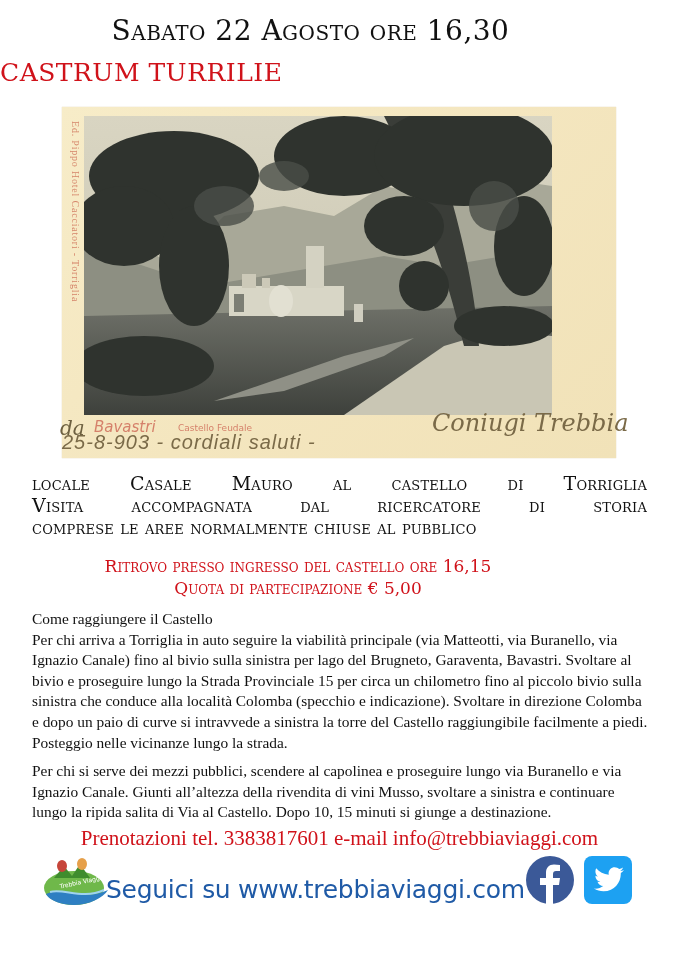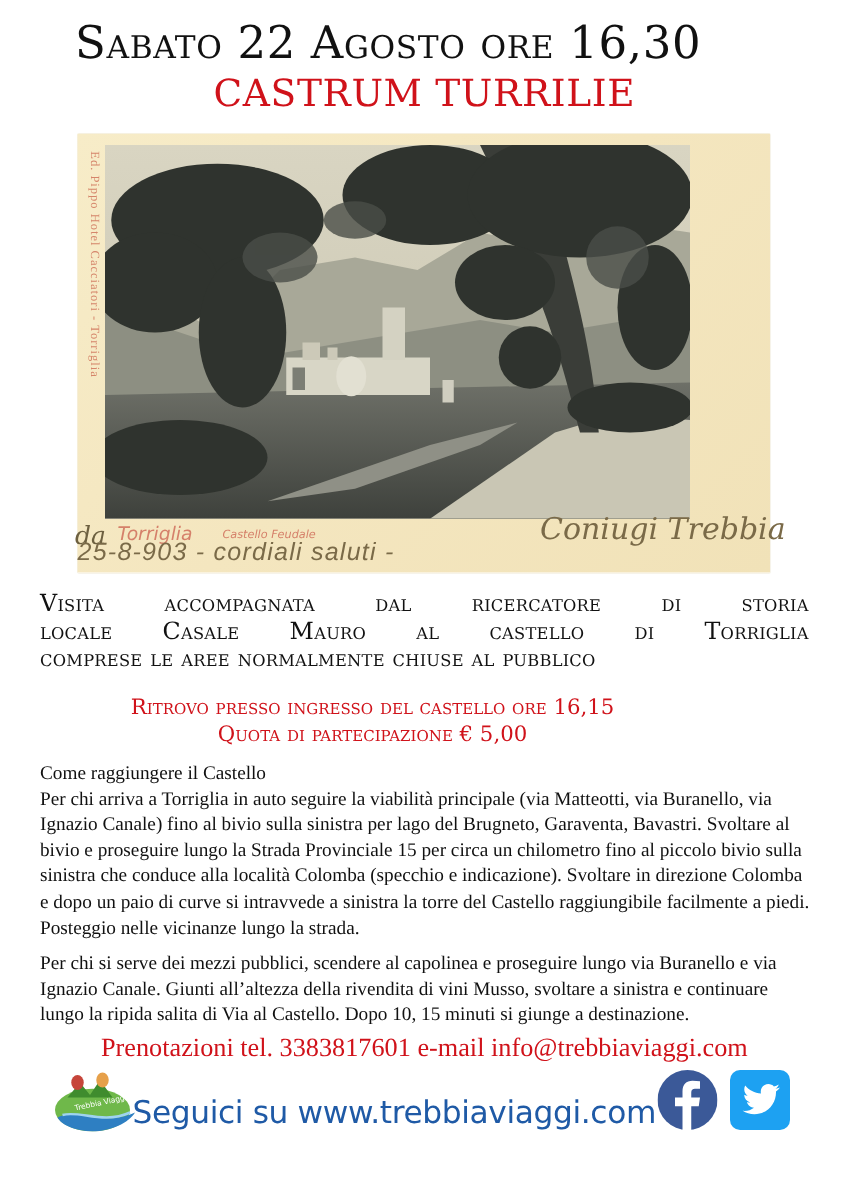--- a/index.html
+++ b/index.html
@@ -3,26 +3,26 @@
 <meta charset="utf-8">
 <style>
   html, body { margin: 0; padding: 0; }
   body {
     width: 679px; height: 960px; background: #ffffff; position: relative; overflow: hidden;
     font-family: "Liberation Serif", serif; color: #111;
   }
   .abs { position: absolute; }
   .h-date {
     left: 0; top: 14px; width: 621px; text-align: center;
-    font-family: "DejaVu Serif", serif; font-size: 36px; letter-spacing: 0.5px;
+    font-family: "DejaVu Serif", serif; font-size: 28px; letter-spacing: 0.5px;
     font-variant: small-caps; color: #111; font-weight: normal;
   }
   .h-title {
-    left: 0; top: 58px; width: 679px; text-align: center;
-    font-family: "DejaVu Serif", serif; font-size: 30px; color: #d0121a; letter-spacing: 0.5px;
+    left: 0; top: 58px; width: 679px; text-align: left;
+    font-family: "DejaVu Serif", serif; font-size: 25px; color: #d0121a; letter-spacing: 0.5px;
   }
   
   .postcard {
     left: 62px; top: 107px; width: 554px; height: 351px;
     background: linear-gradient(135deg, #f7ecc8 0%, #f4e6bf 50%, #f1e2b8 100%);
     box-shadow: 0 0 1px #d8caa0;
   }
   .photo {
     left: 22px; top: 9px; width: 468px; height: 299px; overflow: hidden;
     background: #8a8a80;
@@ -34,21 +34,21 @@
   }
   .pc-torriglia {
     left: 32px; top: 311px; font-size: 15px; color: #d5806a; font-style: italic;
     font-family: "DejaVu Sans", sans-serif;
   }
   .pc-la {
     left: -2px; top: 309px; font-size: 20px; color: #6d6040; font-style: italic;
     font-family: "DejaVu Serif", serif;
   }
   .pc-castello {
-    left: 116px; top: 316px; font-size: 9px; color: #d5806a; font-style: italic;
+    left: 116px; top: 316px; font-size: 9px; color: #d5806a; 
     font-family: "DejaVu Sans", sans-serif;
   }
   .pc-handwriting {
     left: 0px; top: 324px; font-size: 20px; color: #7a6a48; font-style: italic;
     font-family: Liberation Sans, sans-serif; white-space: nowrap; letter-spacing: 1px;
   }
   .pc-signature {
     left: 370px; top: 302px; font-size: 24px; color: #7a6a48; font-style: italic;
     font-family: "DejaVu Serif", serif; white-space: nowrap;
   }
@@ -136,29 +136,29 @@
         <ellipse cx="420" cy="210" rx="50" ry="20"></ellipse>
       </g>
       <g fill="#4a4e48" opacity="0.8">
         <ellipse cx="140" cy="90" rx="30" ry="20"></ellipse>
         <ellipse cx="200" cy="60" rx="25" ry="15"></ellipse>
         <ellipse cx="410" cy="90" rx="25" ry="25"></ellipse>
       </g>
     </svg>
   </div>
   <div class="abs pc-la">da</div>
-  <div class="abs pc-torriglia">Torriglia</div>
+  <div class="abs pc-torriglia">Bavastri</div>
   <div class="abs pc-castello">Castello Feudale</div>
   <div class="abs pc-handwriting">25-8-903 - cordiali saluti -</div>
   <div class="abs pc-signature">Coniugi Trebbia</div>
 </div>
 
 <div class="abs visit">
+  <span class="line">locale Casale Mauro al castello di Torriglia</span>
   <span class="line">Visita accompagnata dal ricercatore di storia</span>
-  <span class="line">locale Casale Mauro al castello di Torriglia</span>
   <span class="line last">comprese le aree normalmente chiuse al pubblico</span>
 </div>
 
 <div class="abs meet">
   <div>Ritrovo presso ingresso del castello ore 16,15</div>
   <div>Quota di partecipazione € 5,00</div>
 </div>
 
 <div class="abs how">
   <h3>Come raggiungere il Castello</h3>

